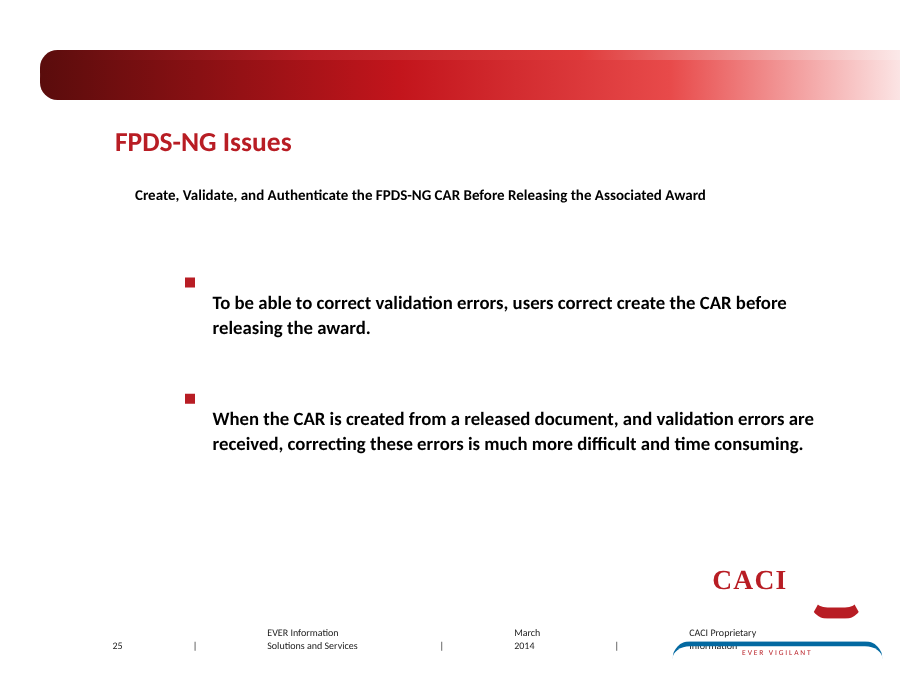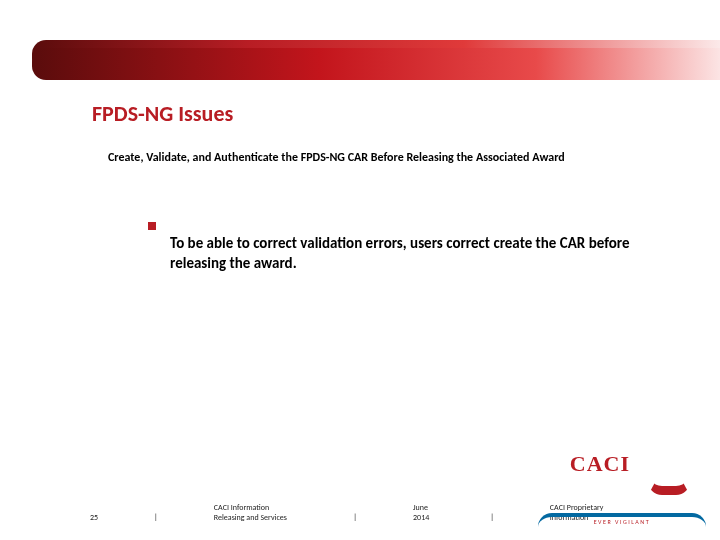--- a/index.html
+++ b/index.html
@@ -79,28 +79,29 @@
 
   <div class="top-bar-1"></div>
   <div class="top-bar-2"></div>
 
   <h1 class="title">FPDS-NG Issues</h1>
 
   <div class="subtitle">Create, Validate, and Authenticate the FPDS-NG CAR Before Releasing the Associated Award</div>
 
   <ul class="bullets">
     <li>To be able to correct validation errors, users correct create the CAR before releasing the award.</li>
+    <li>When the CAR is created from a released document, and validation errors are received, correcting these errors is much more difficult and time consuming.</li>
   </ul>
 
   <div class="footer">
     <span>25</span>
     <span class="sep">|</span>
-    <span>CACI Information Releasing and Services</span>
+    <span>EVER Information Solutions and Services</span>
     <span class="sep">|</span>
-    <span>June 2014</span>
+    <span>March 2014</span>
     <span class="sep">|</span>
     <span>CACI Proprietary Information</span>
   </div>
 
   <div class="logo">
     <div>
       <span class="logo-name">CACI</span><span class="logo-mark"></span>
     </div>
     <div class="logo-tag">EVER VIGILANT</div>
   </div>

